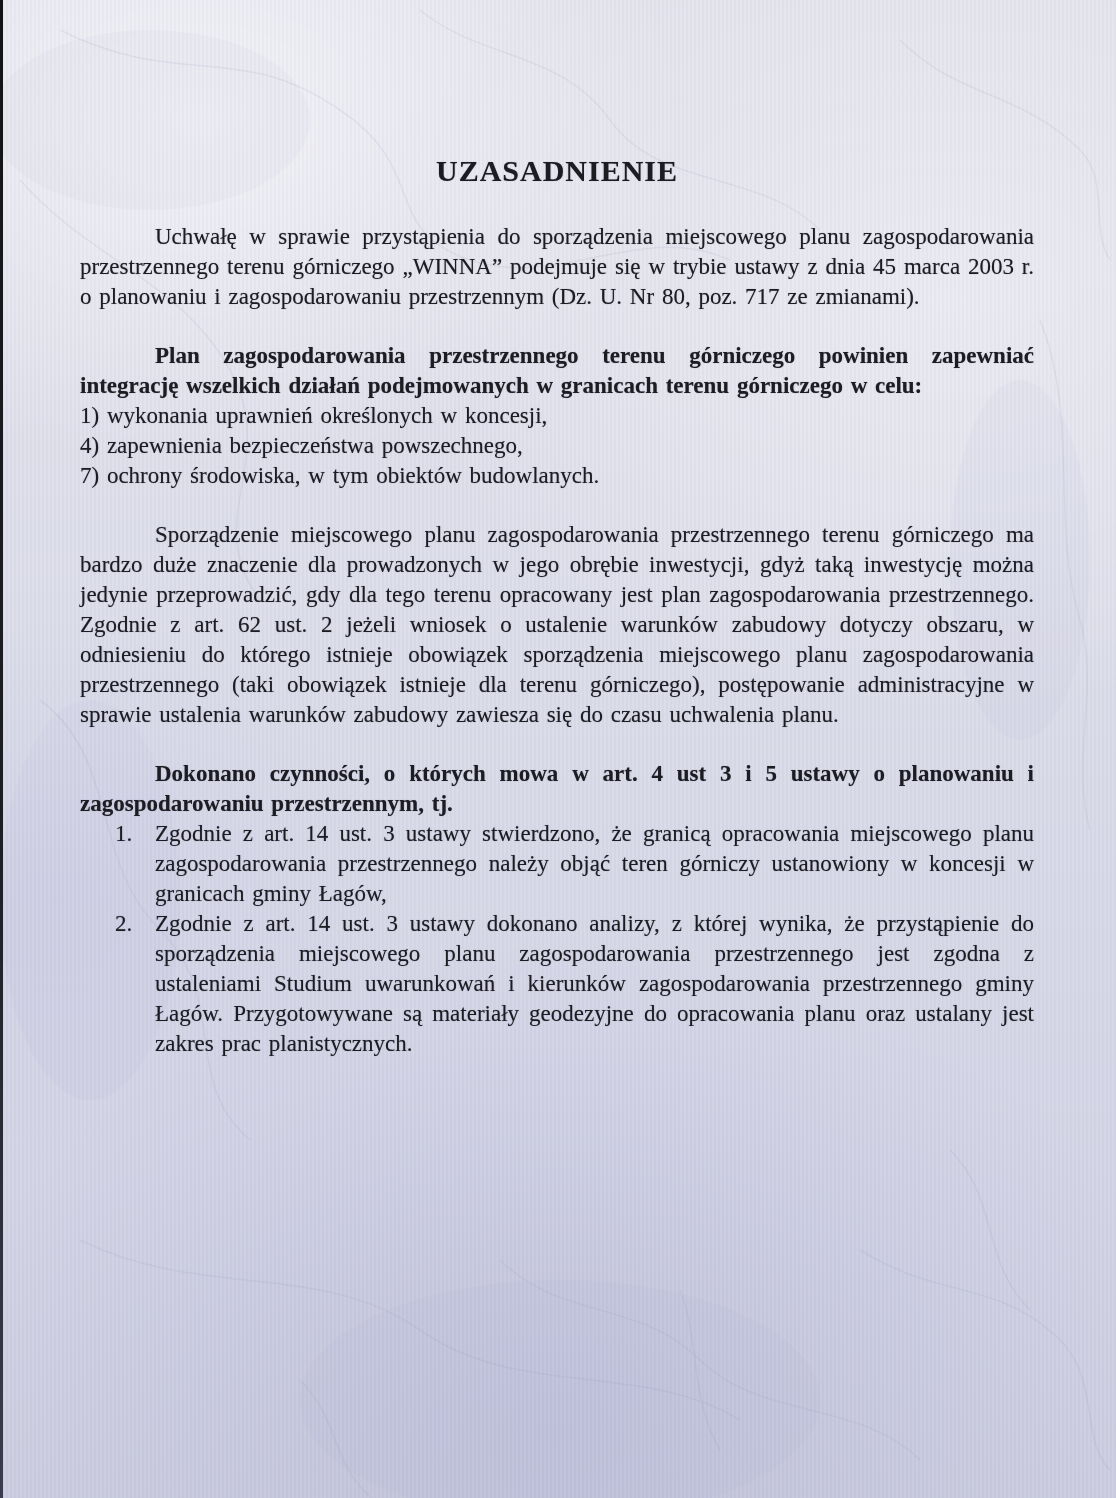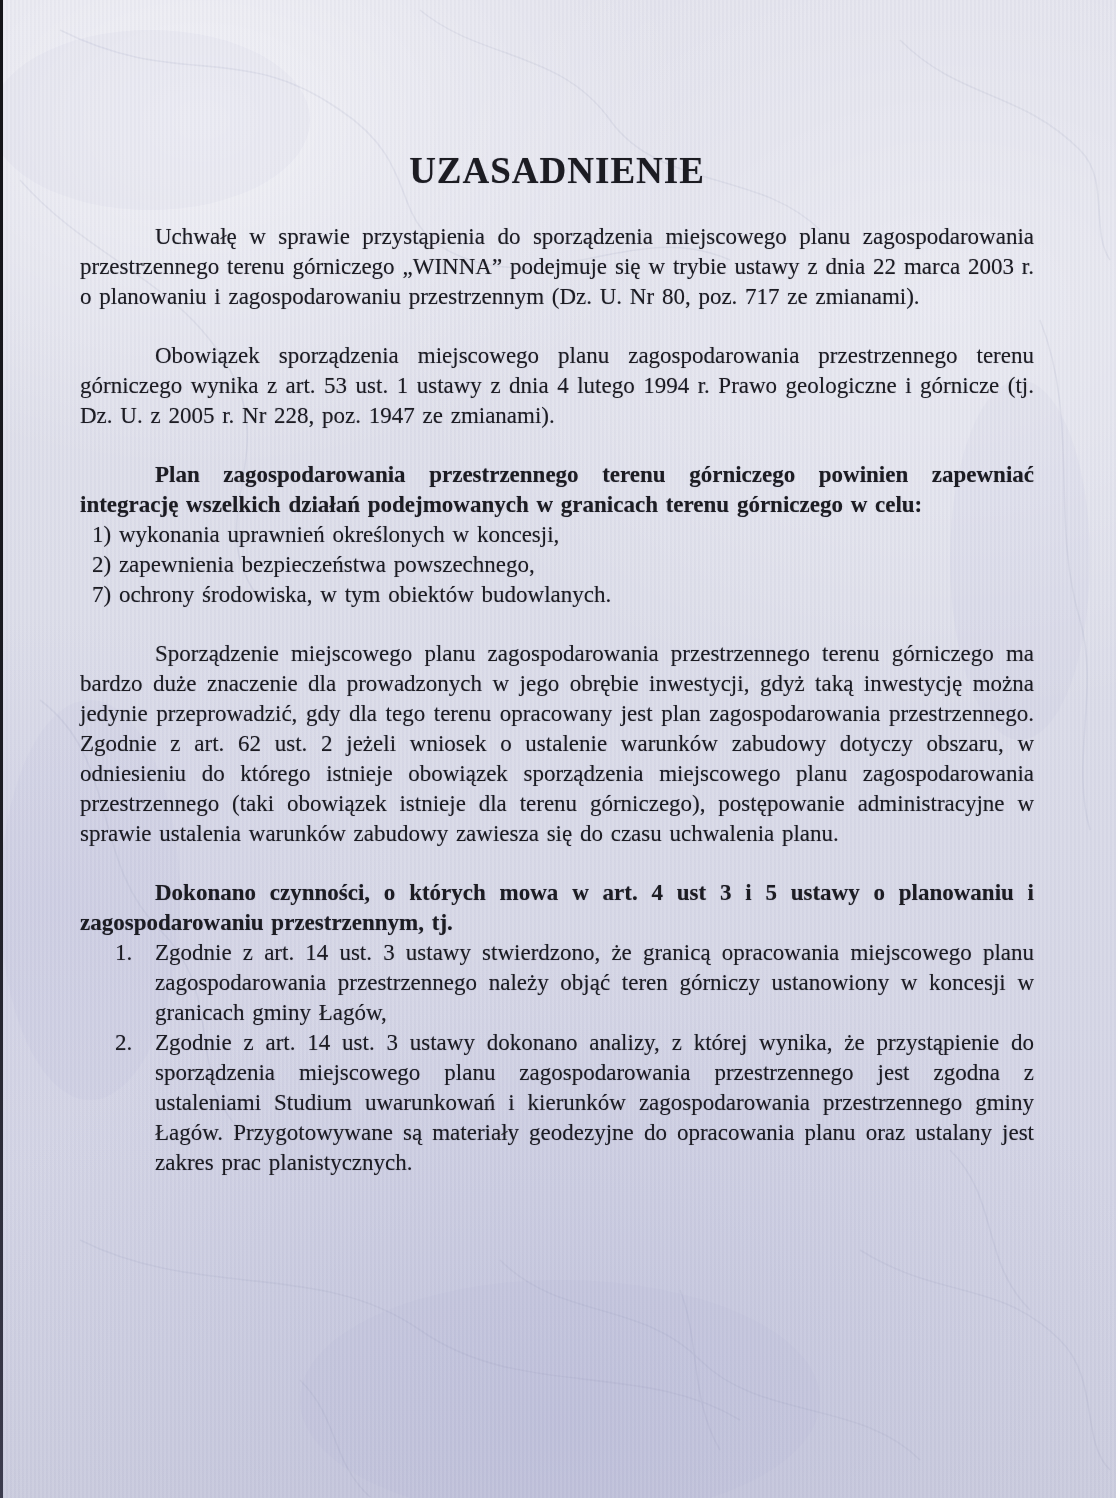--- a/index.html
+++ b/index.html
@@ -37,27 +37,27 @@
     color: #1c1c22;
     font-size: 23px;
     line-height: 30px;
     text-align: justify;
     word-spacing: 2px;
     text-shadow: 0 0 1px rgba(45,45,70,0.45);
   }
   .doc-title {
     text-align: center;
     font-weight: bold;
-    font-size: 37px;
+    font-size: 30px;
     letter-spacing: 1px;
     margin: 0 0 36px 0;
   }
   .para { margin: 0 0 29px 0; text-indent: 75px; }
   .para.no-gap { margin-bottom: 0; font-weight: bold; }
-  .plain-list { margin: 0 0 29px 12px; }
+  .plain-list { margin: 0 0 29px 0; }
   .plain-list .plain-item { text-indent: 0; text-align: left; }
   .num-item { position: relative; padding-left: 75px; text-indent: 0; }
   .num-item .num { position: absolute; left: 35px; top: 0; }
 </style>
 </head>
 <body>
 
 <div class="page">
 
   <svg class="map-texture" width="1116" height="1498" viewBox="0 0 1116 1498" xmlns="http://www.w3.org/2000/svg">
@@ -83,29 +83,28 @@
     </g>
   </svg>
 
   <div class="scan-stripes"></div>
   <div class="scan-edge-left"></div>
 
   <div class="content">
 
     <h1 class="doc-title">UZASADNIENIE</h1>
 
-    <p class="para">Uchwałę w sprawie przystąpienia do sporządzenia miejscowego planu zagospodarowania przestrzennego terenu górniczego „WINNA” podejmuje się w trybie ustawy z dnia 22 marca 2003 r. o planowaniu i zagospodarowaniu przestrzennym (Dz. U. Nr 80, poz. 717 ze zmianami).</p>
+    <p class="para">Uchwałę w sprawie przystąpienia do sporządzenia miejscowego planu zagospodarowania przestrzennego terenu górniczego „WINNA” podejmuje się w trybie ustawy z dnia 45 marca 2003 r. o planowaniu i zagospodarowaniu przestrzennym (Dz. U. Nr 80, poz. 717 ze zmianami).</p>
 
-    <p class="para">Obowiązek sporządzenia miejscowego planu zagospodarowania przestrzennego terenu górniczego wynika z art. 53 ust. 1 ustawy z dnia 4 lutego 1994 r. Prawo geologiczne i górnicze (tj. Dz. U. z 2005 r. Nr 228, poz. 1947 ze zmianami).</p>
 
     <p class="para no-gap">Plan zagospodarowania przestrzennego terenu górniczego powinien zapewniać integrację wszelkich działań podejmowanych w granicach terenu górniczego w celu:</p>
 
     <div class="plain-list">
       <div class="plain-item">1) wykonania uprawnień określonych w koncesji,</div>
-      <div class="plain-item">2) zapewnienia bezpieczeństwa powszechnego,</div>
+      <div class="plain-item">4) zapewnienia bezpieczeństwa powszechnego,</div>
       <div class="plain-item">7) ochrony środowiska, w tym obiektów budowlanych.</div>
     </div>
 
     <p class="para">Sporządzenie miejscowego planu zagospodarowania przestrzennego terenu górniczego ma bardzo duże znaczenie dla prowadzonych w jego obrębie inwestycji, gdyż taką inwestycję można jedynie przeprowadzić, gdy dla tego terenu opracowany jest plan zagospodarowania przestrzennego. Zgodnie z art. 62 ust. 2 jeżeli wniosek o ustalenie warunków zabudowy dotyczy obszaru, w odniesieniu do którego istnieje obowiązek sporządzenia miejscowego planu zagospodarowania przestrzennego (taki obowiązek istnieje dla terenu górniczego), postępowanie administracyjne w sprawie ustalenia warunków zabudowy zawiesza się do czasu uchwalenia planu.</p>
 
     <p class="para no-gap">Dokonano czynności, o których mowa w art. 4 ust 3 i 5 ustawy o planowaniu i zagospodarowaniu przestrzennym, tj.</p>
 
     <div class="num-item">
       <span class="num">1.</span>
       <span>Zgodnie z art. 14 ust. 3 ustawy stwierdzono, że granicą opracowania miejscowego planu zagospodarowania przestrzennego należy objąć teren górniczy ustanowiony w koncesji w granicach gminy Łagów,</span>

